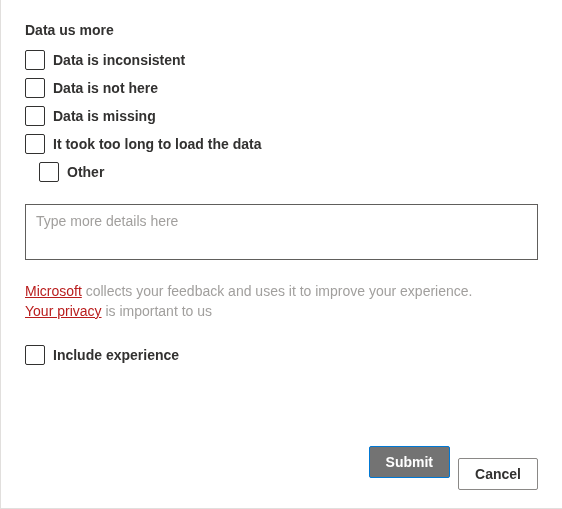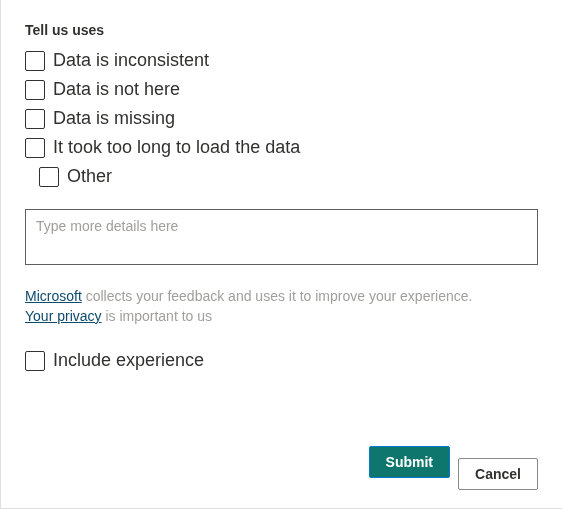--- a/index.html
+++ b/index.html
@@ -36,22 +36,23 @@
     .checkbox-box {
       width: 20px;
       height: 20px;
       border: 1px solid #323130;
       border-radius: 2px;
       margin-right: 8px;
       flex-shrink: 0;
       background: #fff;
     }
     .checkbox-label {
-      font-size: 18px;
+      font-size: 14px;
       color: #323130;
+      font-weight: bold;
     }
     .textarea-wrap {
       margin-bottom: 18px;
     }
     .details-textarea {
       width: 100%;
       height: 56px;
       border: 1px solid #605e5c;
       padding: 8px 10px;
       font-family: inherit;
@@ -63,21 +64,21 @@
     .details-textarea::placeholder {
       color: #a19f9d;
     }
     .legal-text {
       font-size: 14px;
       color: #a19f9d;
       line-height: 20px;
       margin-bottom: 24px;
     }
     .legal-text a {
-      color: #0c4a6e;
+      color: #b91c1c;
       text-decoration: underline;
     }
     .include-screenshot {
       display: flex;
       align-items: center;
       margin-bottom: 40px;
       cursor: pointer;
     }
     .footer-buttons {
       position: absolute;
@@ -93,37 +94,37 @@
       font-family: inherit;
       font-size: 14px;
       font-weight: 600;
       border-radius: 2px;
       cursor: pointer;
       display: inline-flex;
       align-items: center;
       justify-content: center;
     }
     .btn-primary {
-      background: #0f766e;
+      background: #737373;
       color: #fff;
       border: 1px solid #0078d4;
     }
     .btn-default {
       background: #fff;
       color: #323130;
       border: 1px solid #8a8886;
       margin-top: 12px;
     }
   </style>
 </head>
 <body>
 
 <div class="panel">
 
-  <div class="section-heading">Tell us uses</div>
+  <div class="section-heading">Data us more</div>
 
   <div class="checkbox-group">
     <div class="checkbox-row">
       <div class="checkbox-box"></div>
       <span class="checkbox-label">Data is inconsistent</span>
     </div>
     <div class="checkbox-row">
       <div class="checkbox-box"></div>
       <span class="checkbox-label">Data is not here</span>
     </div>

